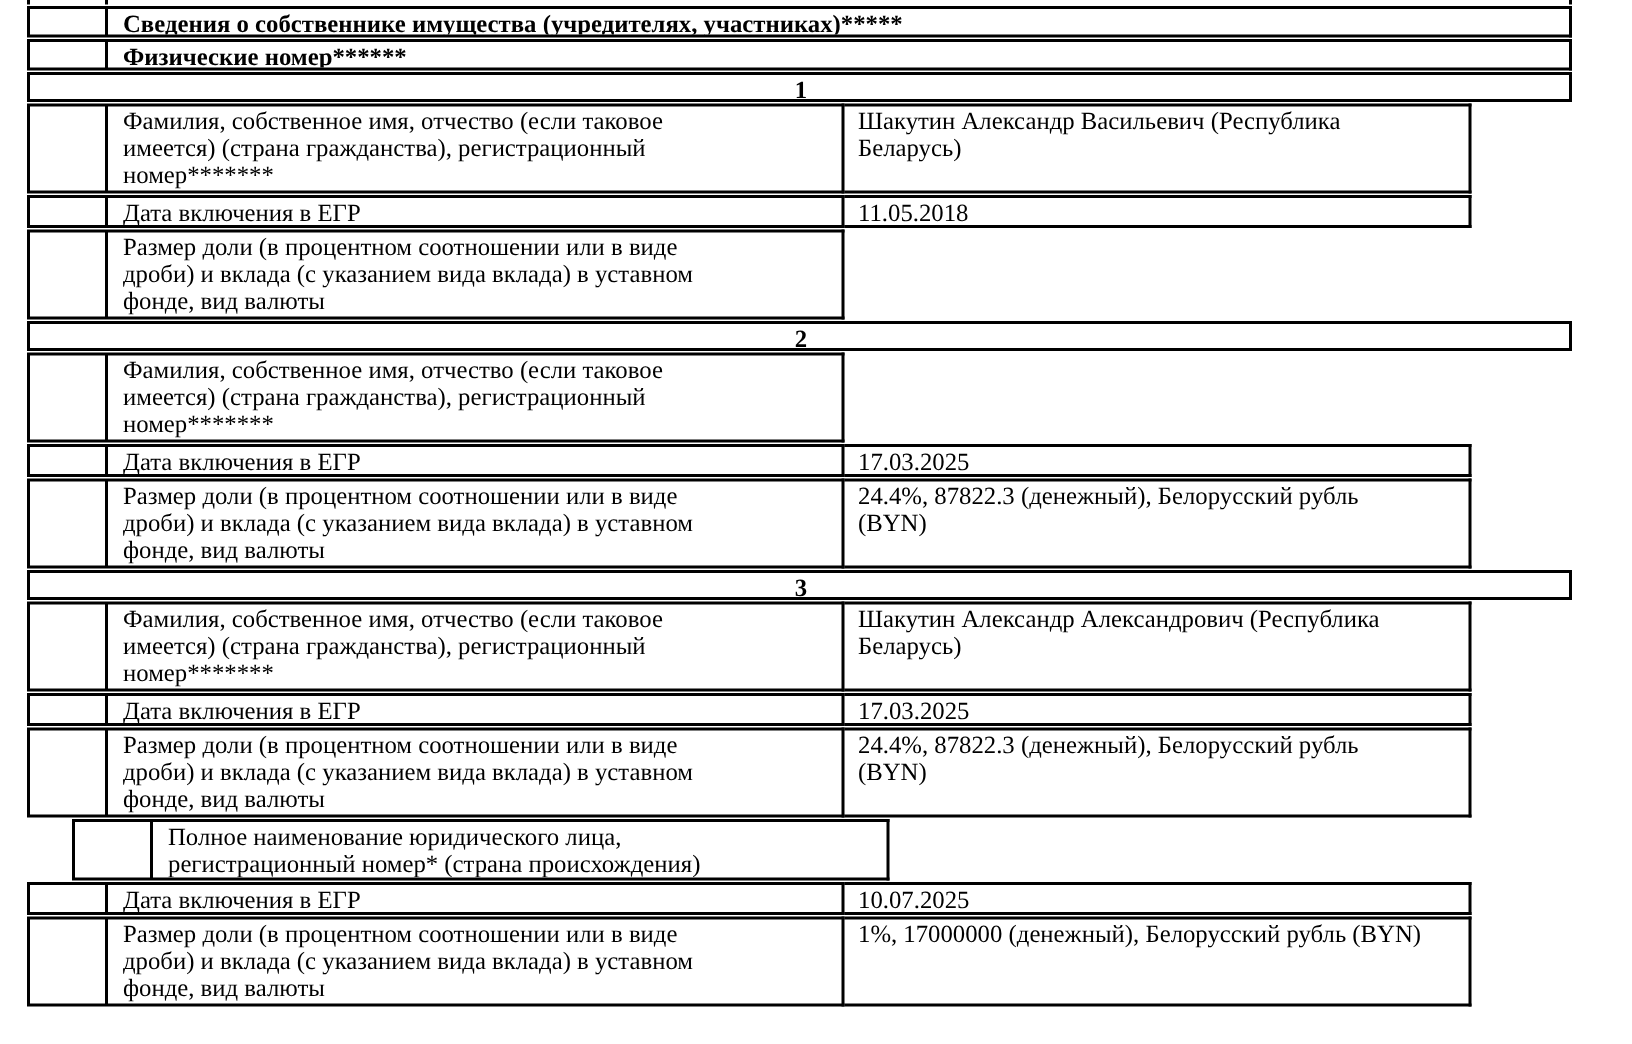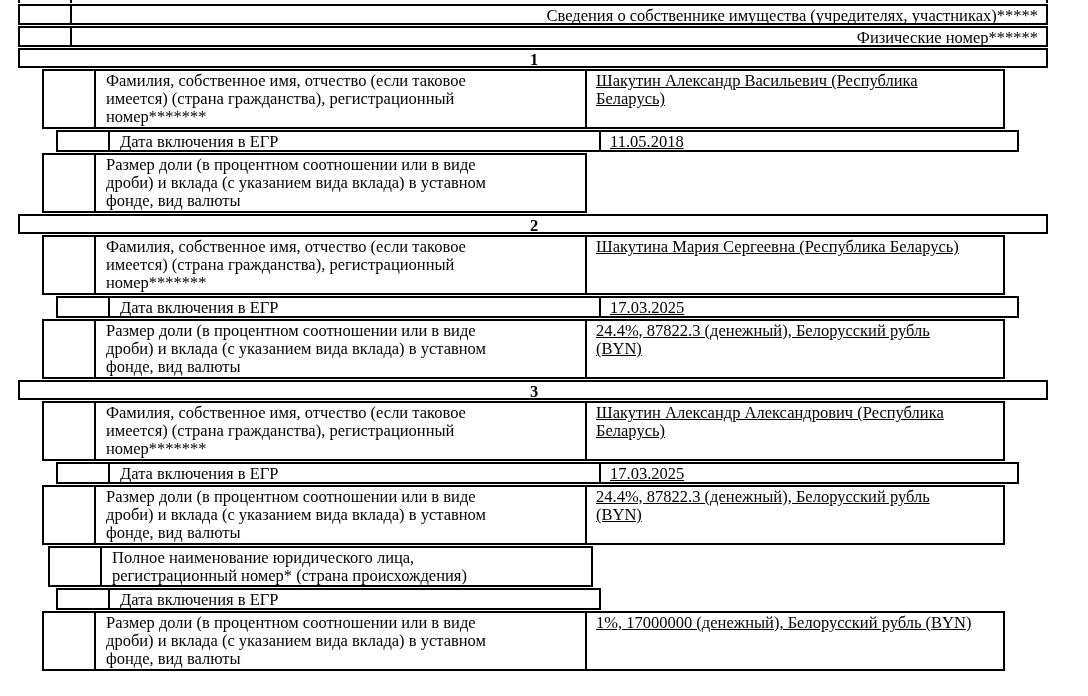--- a/index.html
+++ b/index.html
@@ -28,28 +28,28 @@
     box-sizing: border-box;
     border: 2px solid #000000;
     overflow: hidden;
     padding: 1px 8px 0 10px;
     font-size: 16.5px;
     line-height: 18px;
   }
   .cell + .cell { border-left: none; }
   .c-empty  { width: 54px;  padding: 0; }
   .c-label  { width: 491px; }
-  .c-value  { width: 418px; padding-left: 9px; text-decoration: underline; }
-  .c-merged { width: 976px; text-align: right; font-weight: normal; }
+  .c-value  { width: 418px; padding-left: 9px; }
+  .c-merged { width: 976px; text-align: left; font-weight: bold; }
   .c-full   { width: 1030px; text-align: center; font-weight: bold; }
   .r-sliver .cell { border-top: none; border-bottom: none; height: 3px; }
   .h-head { height: 21px; }
   .h-num  { height: 20px; }
-  .h-3    { height: 60px; margin-left: 24px; }
-  .h-1    { height: 22px; margin-left: 38px; }
+  .h-3    { height: 60px; }
+  .h-1    { height: 22px; }
   .h-2    { height: 41px; padding-left: 30px; }
   .nowrap { white-space: nowrap; }
 </style>
 </head>
 <body>
 
 <div id="page">
   <div id="registry-table">
 
     <div class="row r-sliver">
@@ -84,21 +84,20 @@
       <div class="cell c-empty"></div>
       <div class="cell c-label nowrap">Размер доли (в процентном соотношении или в виде<br>дроби) и вклада (с указанием вида вклада) в уставном<br>фонде, вид валюты</div>
     </div>
 
     <div class="row h-num">
       <div class="cell c-full">2</div>
     </div>
     <div class="row h-3">
       <div class="cell c-empty"></div>
       <div class="cell c-label nowrap">Фамилия, собственное имя, отчество (если таковое<br>имеется) (страна гражданства), регистрационный<br>номер*******</div>
-      <div class="cell c-value nowrap">Шакутина Мария Сергеевна (Республика Беларусь)</div>
     </div>
     <div class="row h-1">
       <div class="cell c-empty"></div>
       <div class="cell c-label nowrap">Дата включения в ЕГР</div>
       <div class="cell c-value nowrap">17.03.2025</div>
     </div>
     <div class="row h-3">
       <div class="cell c-empty"></div>
       <div class="cell c-label nowrap">Размер доли (в процентном соотношении или в виде<br>дроби) и вклада (с указанием вида вклада) в уставном<br>фонде, вид валюты</div>
       <div class="cell c-value nowrap">24.4%, 87822.3 (денежный), Белорусский рубль<br>(BYN)</div>
@@ -124,20 +123,21 @@
     </div>
 
 
     <div class="row h-2">
       <div class="cell c-empty"></div>
       <div class="cell c-label nowrap">Полное наименование юридического лица,<br>регистрационный номер* (страна происхождения)</div>
     </div>
     <div class="row h-1">
       <div class="cell c-empty"></div>
       <div class="cell c-label nowrap">Дата включения в ЕГР</div>
+      <div class="cell c-value nowrap">10.07.2025</div>
     </div>
     <div class="row h-3">
       <div class="cell c-empty"></div>
       <div class="cell c-label nowrap">Размер доли (в процентном соотношении или в виде<br>дроби) и вклада (с указанием вида вклада) в уставном<br>фонде, вид валюты</div>
       <div class="cell c-value nowrap">1%, 17000000 (денежный), Белорусский рубль (BYN)</div>
     </div>
 
   </div>
 </div>
 

